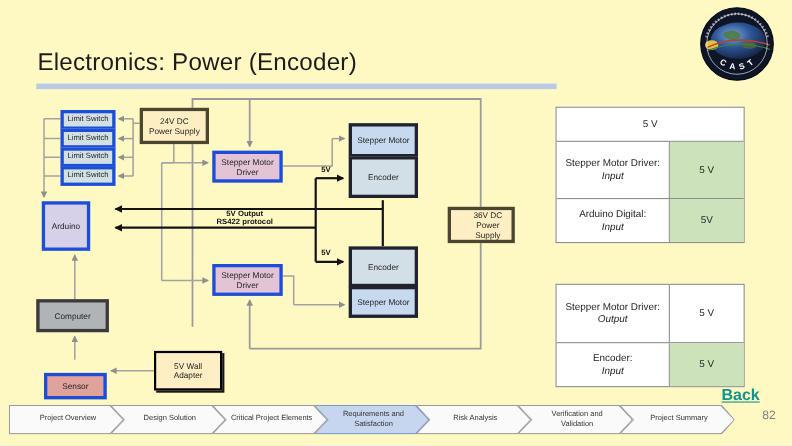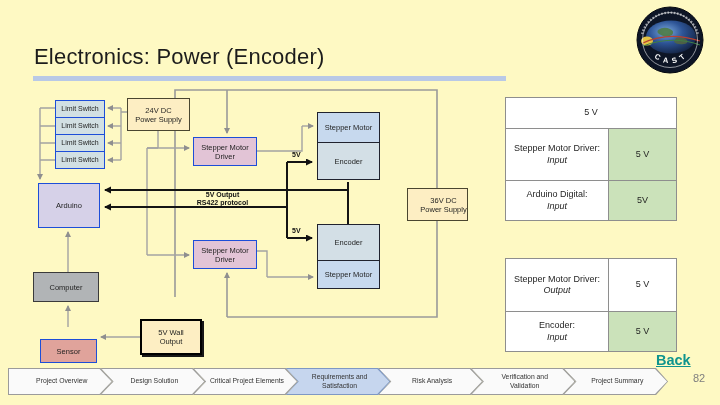--- a/index.html
+++ b/index.html
@@ -5,21 +5,21 @@
   html,body{margin:0;padding:0;background:#e9e9e9;}
   .slide{
     position:relative;width:720px;height:405px;background:#fef9c3;overflow:hidden;
     font-family:"Liberation Sans",sans-serif;
   }
   .title{position:absolute;left:34px;top:44px;font-size:22px;color:#1c1c1c;letter-spacing:.2px;}
   .title-underline{position:absolute;left:33px;top:76px;width:473px;height:5px;background:var(--title_underline);}
   
   .wires{position:absolute;left:0;top:0;width:720px;height:405px;pointer-events:none;}
   .dbox{
-    position:absolute;border:1px solid #1d4ed8;box-sizing:border-box;
+    position:absolute;border:3px solid #1d4ed8;box-sizing:border-box;
     display:flex;align-items:center;justify-content:center;text-align:center;
     font-size:7.5px;line-height:1.2;color:#1f1f1f;white-space:pre-line;z-index:3;
   }
   .c-switch{background:var(--box_switch);font-size:7px;}
   .c-yellow{background:var(--box_yellow);border-color:#4a4630;}
   .c-pink{background:var(--box_pink);}
   .c-blue{background:var(--box_blue);border-color:#20222e;}
   .c-enc{background:var(--box_encoder);border-color:#20222e;}
   .c-purple{background:var(--box_arduino);}
   .c-gray{background:var(--box_computer);border-color:#3a3a3a;}
@@ -145,31 +145,31 @@
   <div class="dbox c-switch" style="left:55px;top:100px;width:50px;height:18px;">Limit Switch</div>
   <div class="dbox c-switch" style="left:55px;top:117px;width:50px;height:18px;">Limit Switch</div>
   <div class="dbox c-switch" style="left:55px;top:134px;width:50px;height:18px;">Limit Switch</div>
   <div class="dbox c-switch" style="left:55px;top:151px;width:50px;height:18px;">Limit Switch</div>
   <div class="dbox c-yellow" style="left:127px;top:98px;width:63px;height:33px;">24V DC
 Power Supply</div>
   <div class="dbox c-pink" style="left:193px;top:137px;width:64px;height:29px;">Stepper Motor
 Driver</div>
   <div class="dbox c-blue" style="left:317px;top:112px;width:63px;height:31px;">Stepper Motor</div>
   <div class="dbox c-enc" style="left:317px;top:142px;width:63px;height:38px;">Encoder</div>
-  <div class="dbox c-purple" style="left:38px;top:183px;width:62px;height:45px;">Arduino</div>
+  <div class="dbox c-purple" style="left:38px;top:183px;width:44px;height:45px;">Arduino</div>
   <div class="dbox c-yellow" style="left:407px;top:188px;width:61px;height:33px;padding-left:12px;">36V DC
 Power Supply</div>
   <div class="dbox c-pink" style="left:193px;top:240px;width:64px;height:29px;">Stepper Motor
 Driver</div>
   <div class="dbox c-enc" style="left:317px;top:224px;width:63px;height:37px;">Encoder</div>
   <div class="dbox c-blue" style="left:317px;top:260px;width:63px;height:29px;">Stepper Motor</div>
   <div class="dbox c-gray" style="left:33px;top:272px;width:66px;height:30px;">Computer</div>
   <div class="dbox c-salmon" style="left:40px;top:327px;width:57px;height:24px;">Sensor</div>
   <div class="dbox c-adapter" style="left:140px;top:319px;width:62px;height:36px;">5V Wall
-Output</div>
+Adapter</div>
 
   <div class="wire-label" style="left:292px;top:151px;">5V</div>
   <div class="wire-label" style="left:292px;top:227px;">5V</div>
   <div class="rs-label">5V Output
 RS422 protocol</div>
 
   <div class="vtable" style="left:505px;top:97px;width:172px;">
   <div class="vrow" style="height: 30px;">
         <div class="vcell volt">5 V</div>
       </div>

